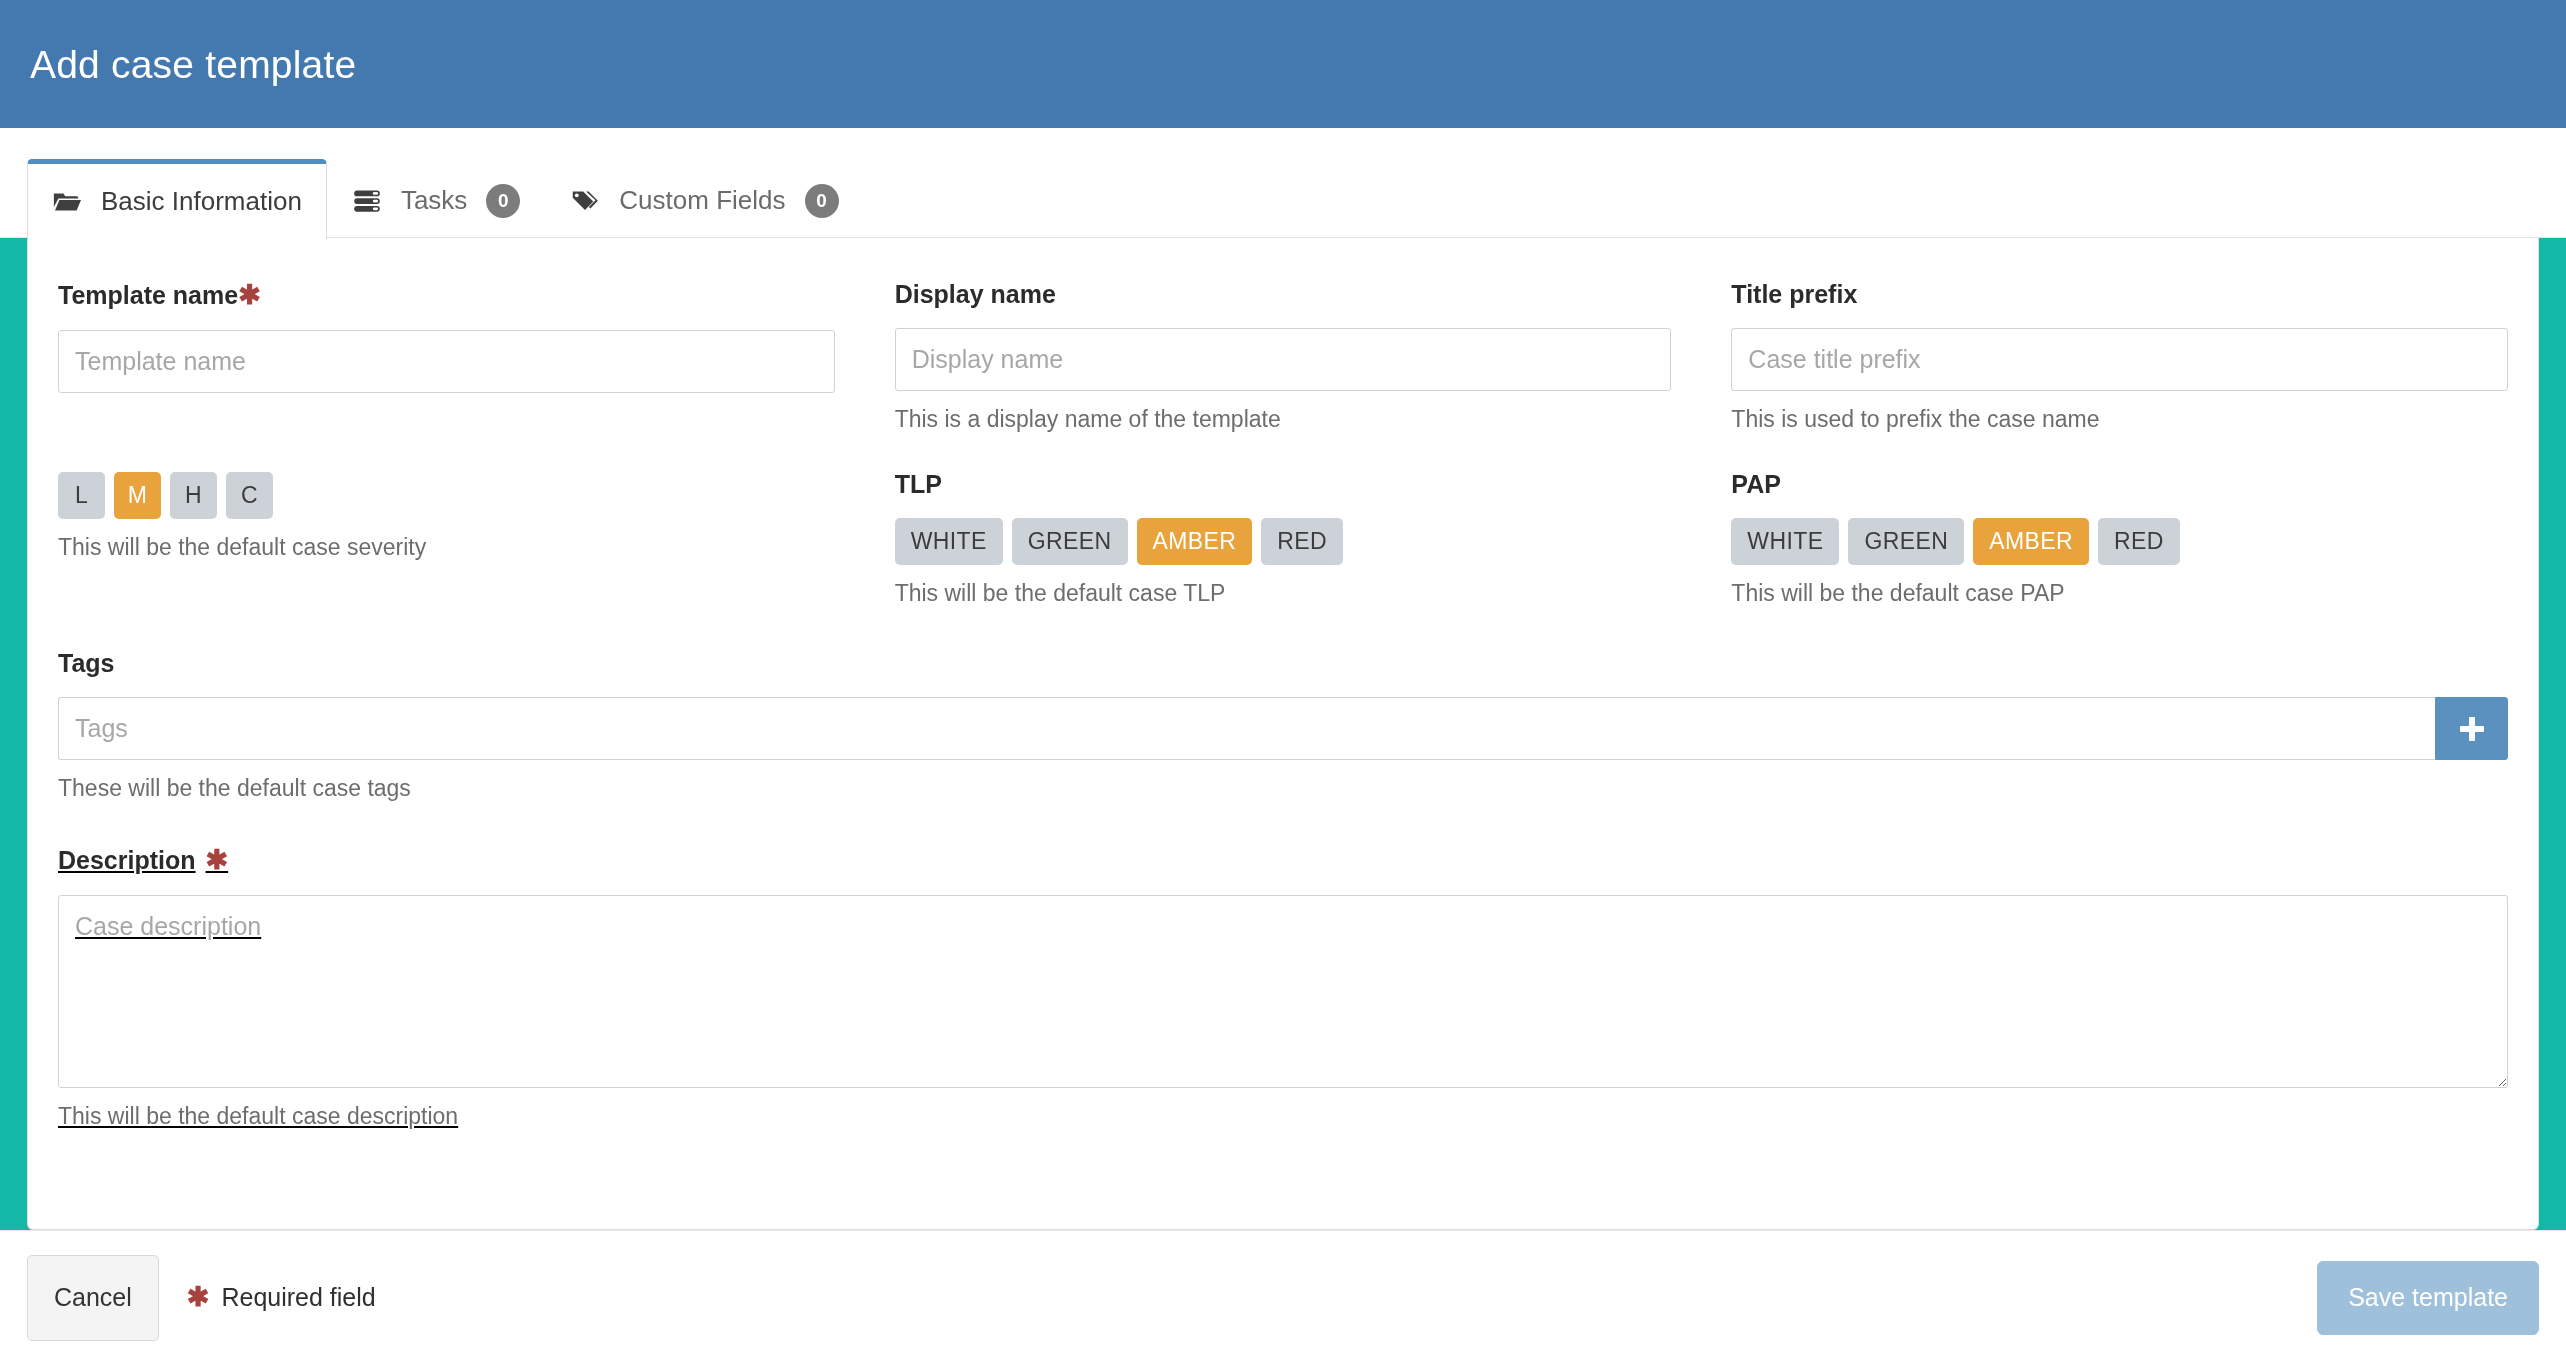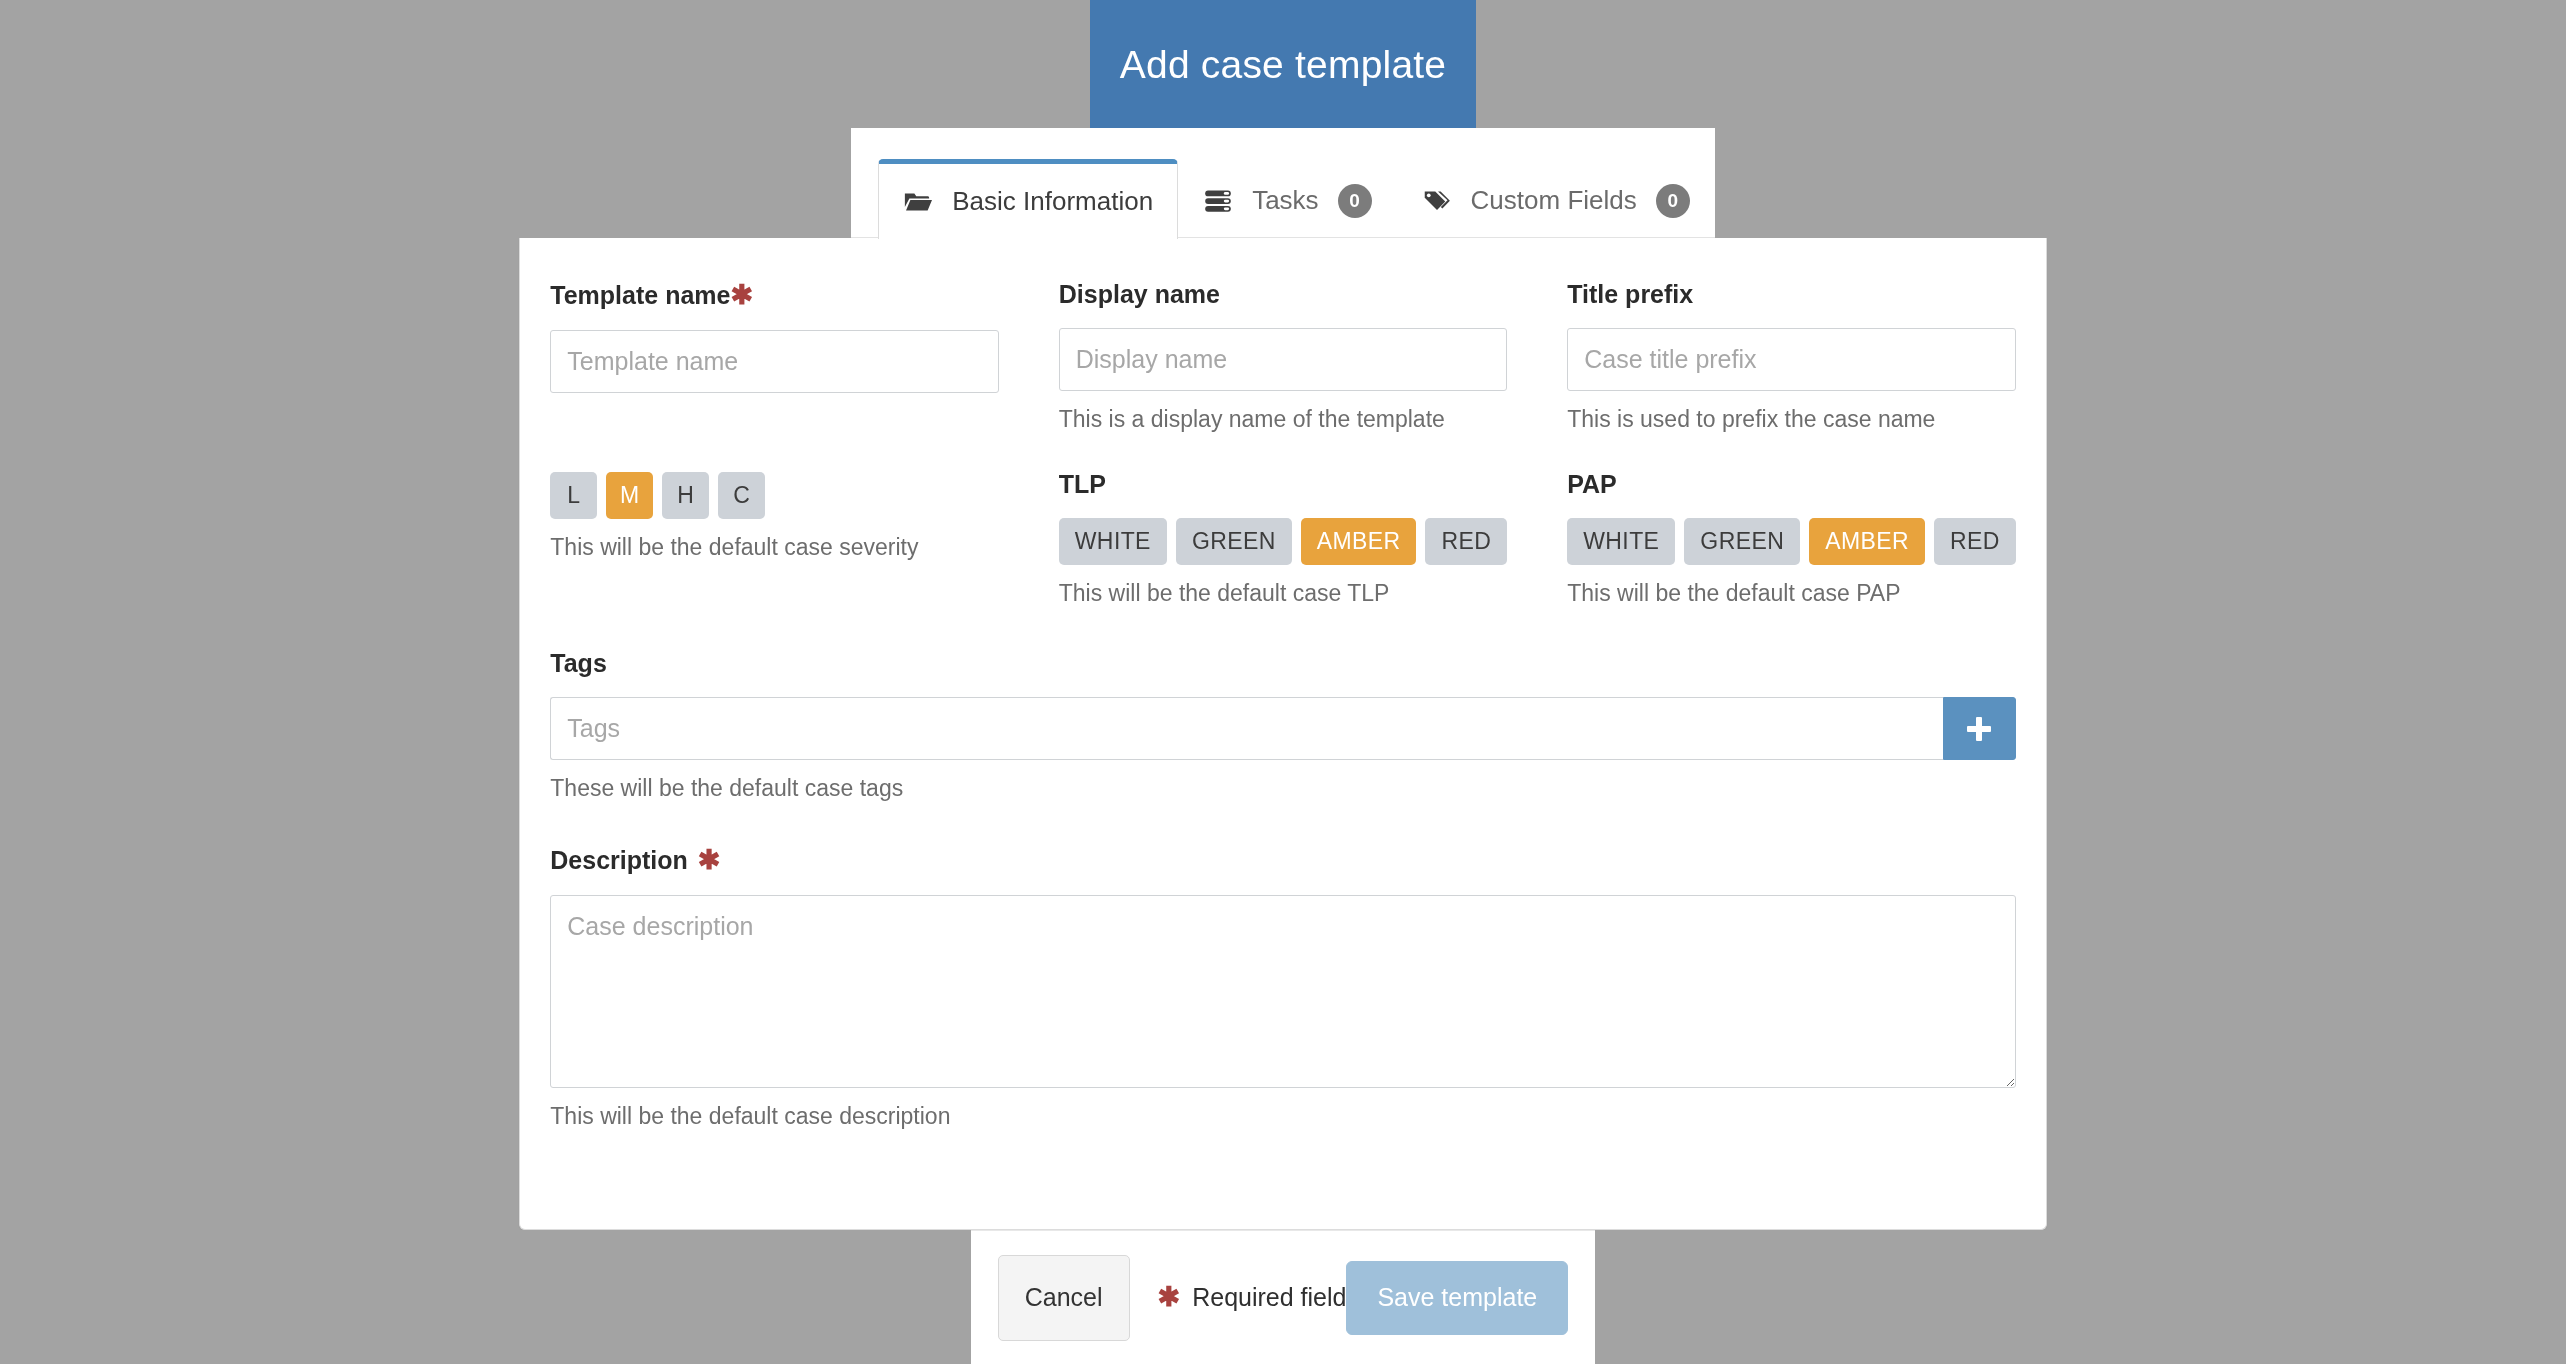--- a/index.html
+++ b/index.html
@@ -6,24 +6,23 @@
   html, body {
     margin: 0; padding: 0;
     width: 2566px; height: 1364px;
     background: #ffffff;
     font-family: "Liberation Sans", sans-serif;
     overflow: hidden;
   }
   .app {
     position: relative;
     width: 2566px; height: 1364px;
-    background: #a3a3a3;
+    background: #14b8a6;
     display: flex;
     flex-direction: column;
-    align-items: center;
   }
 
   
   .modal-header {
     height: 128px;
     min-height: 128px;
     background: #4479b0;
     display: flex;
     align-items: center;
     padding: 0 30px;
@@ -183,21 +182,21 @@
   }
   .chip.square { width: 47px; padding: 0; }
   .chip.selected {
     background: #e8a33d;
     color: #ffffff;
   }
 
   
   .row-gap-1 { margin-top: 38px; }
   .row-gap-2 { margin-top: 44px; }
-  .row-gap-3 { margin-top: 44px; }
+  .row-gap-3 { margin-top: 44px; text-decoration: underline; }
 
   
   .input-group {
     display: flex;
     width: 100%;
   }
   .input-group .text-input {
     border-radius: 3px 0 0 3px;
     border-right: none;
   }

